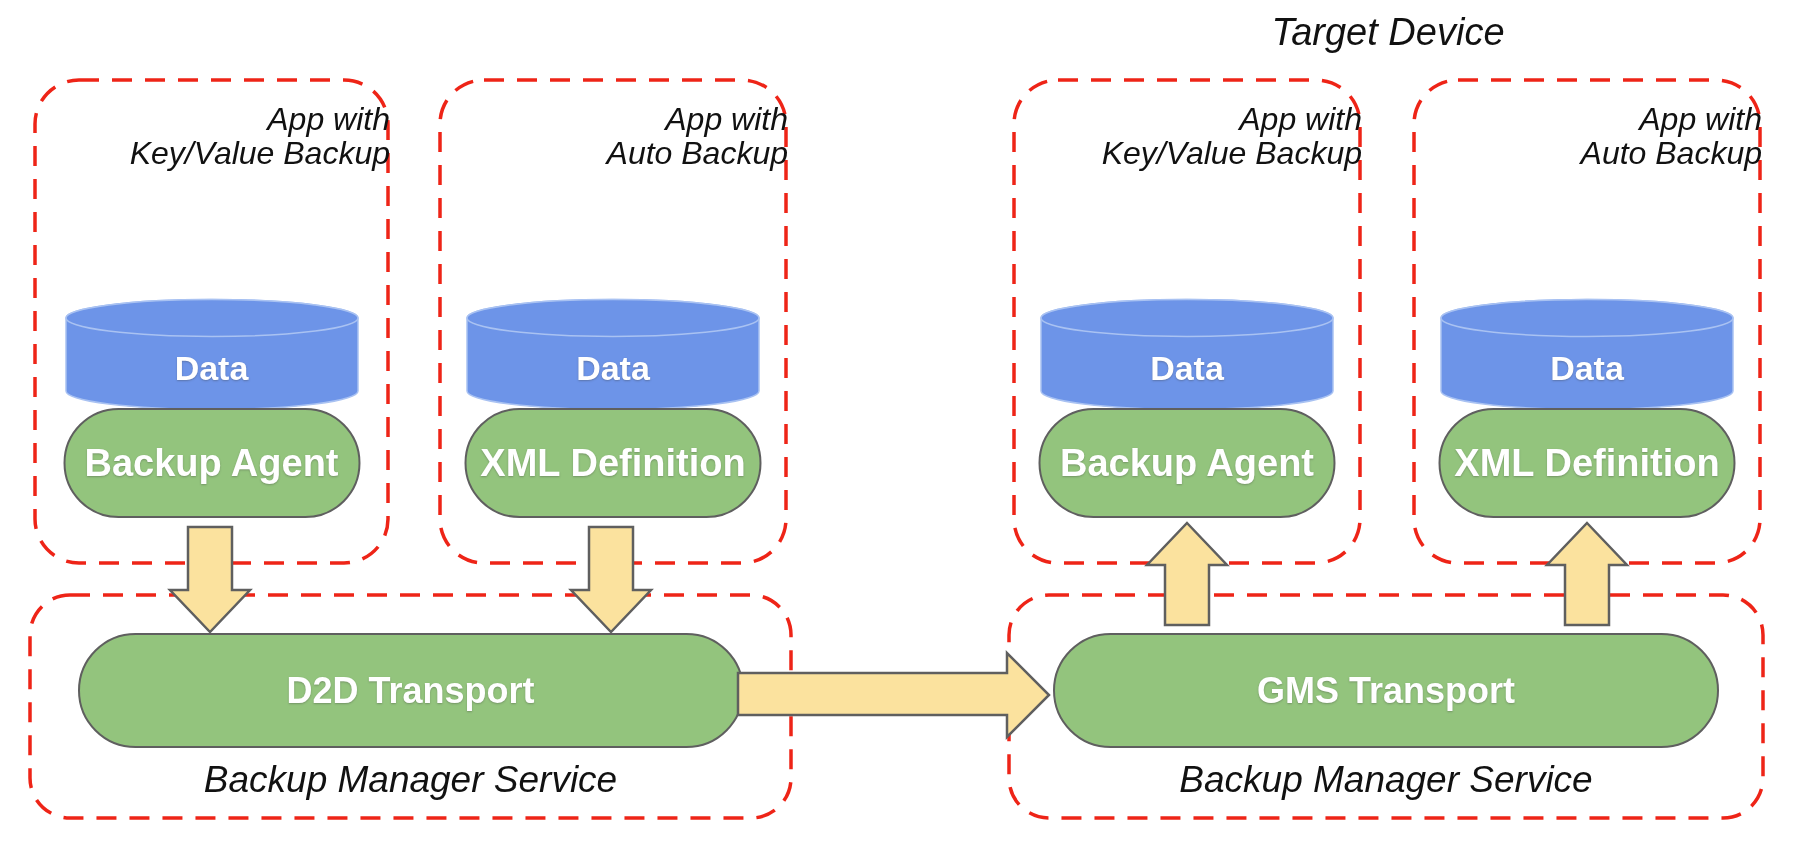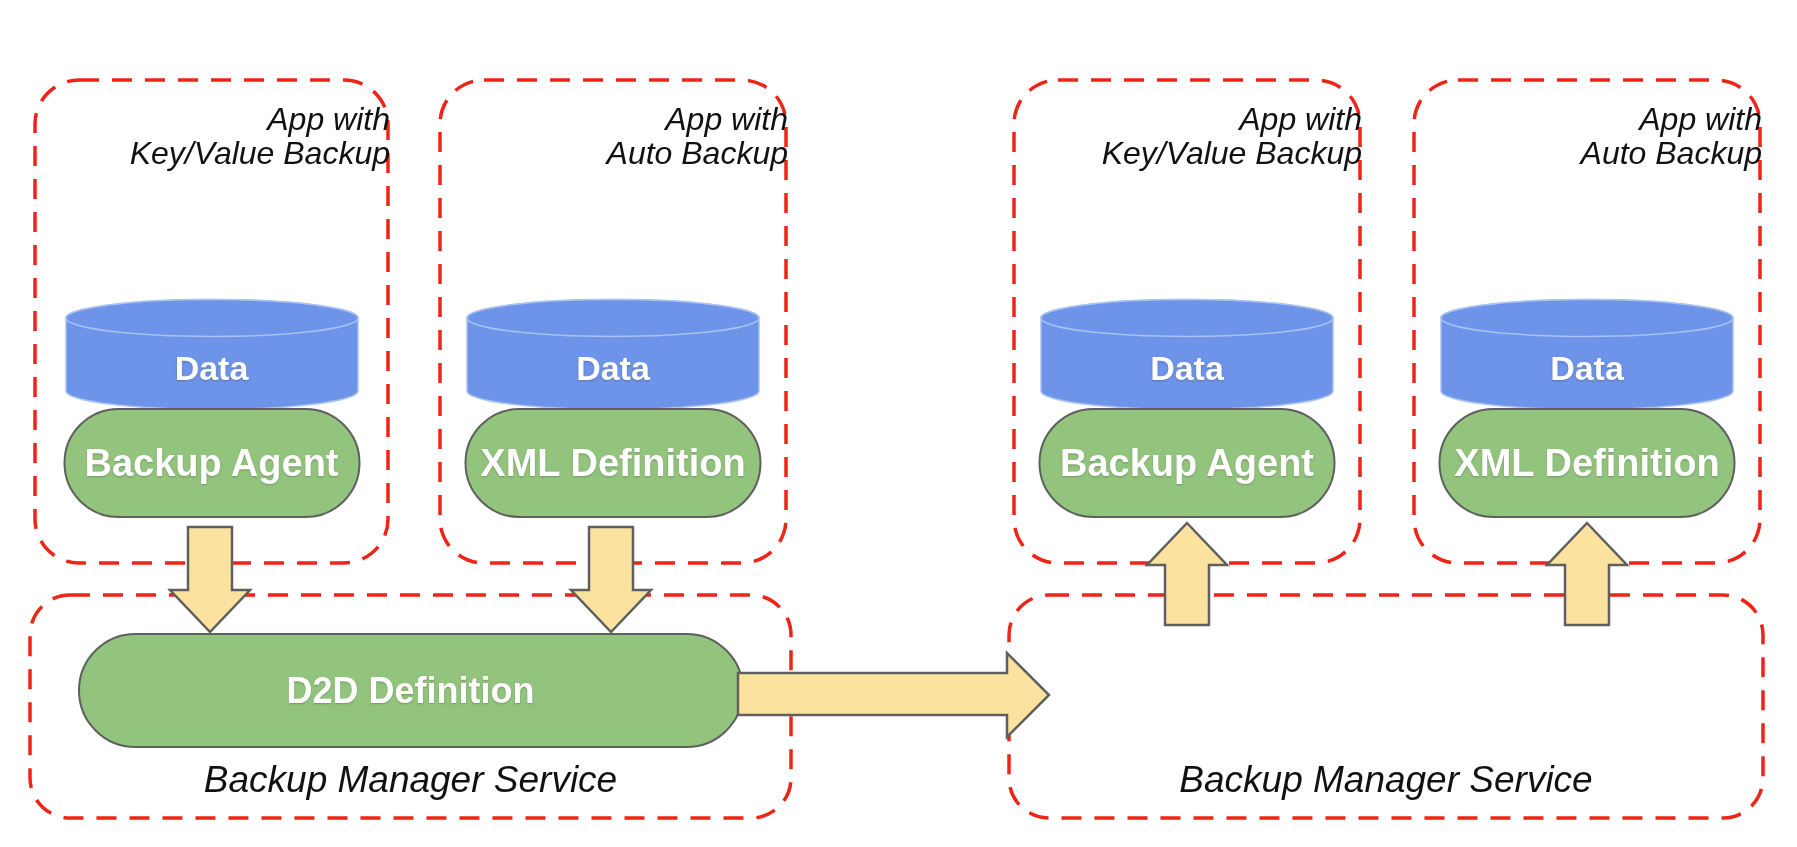--- a/index.html
+++ b/index.html
@@ -91,20 +91,21 @@
   }
 
   .cyl-body{fill:var(--cylinder-blue);stroke:var(--cylinder-edge);stroke-width:1.5;}
   .cyl-top{fill:var(--cylinder-blue);stroke:var(--cylinder-edge);stroke-width:1.5;}
 </style>
 </head>
 <body>
 
 <div class="canvas">
 
+  <div class="device-title" id="title-target">Target Device</div>
 
   <div class="app-box" id="app-s0">
     <svg class="dash-svg" width="357" height="487">
       <rect class="dash-rect" x="2" y="2" width="353" height="483" rx="44"></rect>
     </svg>
     <div class="app-title">App with
 Key/Value Backup</div>
     <div class="cylinder">
       <svg width="295" height="113">
         <path class="cyl-body" d="M1.5 20 A146 18.5 0 0 1 293.5 20 L293.5 93 A146 18.5 0 0 1 1.5 93 Z"></path>
@@ -160,28 +161,29 @@
       </svg>
       <div class="cyl-label">Data</div>
     </div>
     <div class="pill">XML Definition</div>
   </div>
 
   <div class="bms-box" id="bms-source">
     <svg class="dash-svg" width="765" height="227">
       <rect class="dash-rect" x="2" y="2" width="761" height="223" rx="40"></rect>
     </svg>
-    <div class="transport-pill">D2D Definition</div>
+    <div class="transport-pill">D2D Transport</div>
     <div class="service-label">Backup Manager Service</div>
   </div>
 
   <div class="bms-box" id="bms-target">
     <svg class="dash-svg" width="758" height="227">
       <rect class="dash-rect" x="2" y="2" width="754" height="223" rx="40"></rect>
     </svg>
+    <div class="transport-pill">GMS Transport</div>
     <div class="service-label">Backup Manager Service</div>
   </div>
 
   <svg class="arrows" width="1797" height="847">
     <path class="arrow" d="M188 527 H232 V590 H250 L210 632 L170 590 H188 Z"></path>
     <path class="arrow" d="M589 527 H633 V590 H651 L611 632 L571 590 H589 Z"></path>
     <path class="arrow" d="M738 673 H1007 V653 L1049 695 L1007 737 V715 H738 Z"></path>
     <path class="arrow" d="M1187 523 L1227 565 H1209 V625 H1165 V565 H1147 Z"></path>
     <path class="arrow" d="M1587 523 L1627 565 H1609 V625 H1565 V565 H1547 Z"></path>
   </svg>

